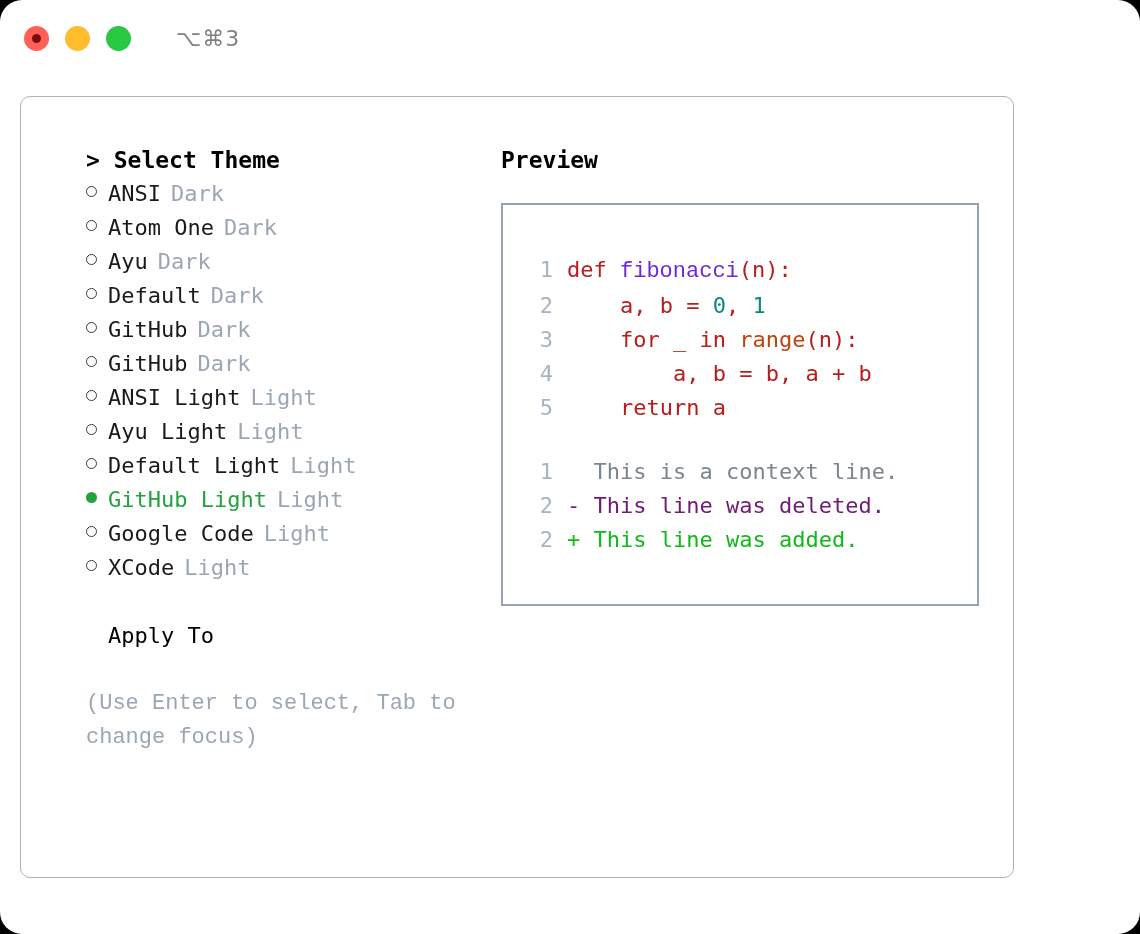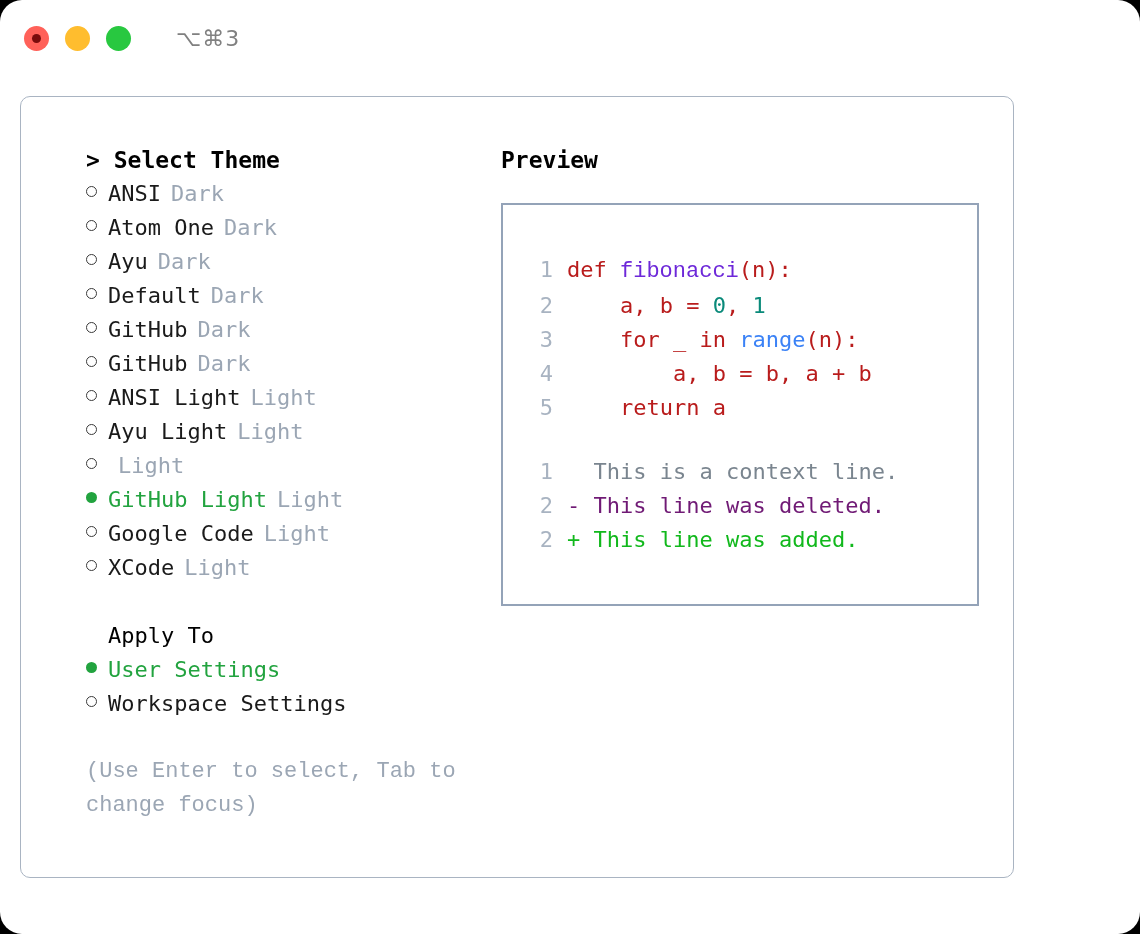--- a/index.html
+++ b/index.html
@@ -168,21 +168,21 @@
   .lnum {
     color: #A8B3C1;
     width: 30px;
     flex: 0 0 30px;
     text-align: right;
     margin-right: 14px;
   }
   .tok-plain { color: #b91c1c; margin-top: 30px; }
   .tok-func { color: #6d28d9; font-family: Liberation Mono, monospace; }
   .tok-num { color: #0A8A7A; }
-  .tok-builtin { color: #3b82f6; }
+  .tok-builtin { color: #c2410c; }
   .diff-gap { height: 30px; }
   .diff-context { color: #7A858F; }
   .diff-del { color: #701a75; }
   .diff-add { color: #11B81C; }
 </style>
 </head>
 <body>
 
 <div class="window">
 
@@ -204,31 +204,27 @@
         <div class="section-header">&gt; Select Theme</div>
         <div id="theme-list">
             <div class="theme-row"><span class="marker"><span class="radio-dot empty"></span></span><span class="theme-name">ANSI</span><span class="theme-kind">Dark</span></div>
             <div class="theme-row"><span class="marker"><span class="radio-dot empty"></span></span><span class="theme-name">Atom One</span><span class="theme-kind">Dark</span></div>
             <div class="theme-row"><span class="marker"><span class="radio-dot empty"></span></span><span class="theme-name">Ayu</span><span class="theme-kind">Dark</span></div>
             <div class="theme-row"><span class="marker"><span class="radio-dot empty"></span></span><span class="theme-name">Default</span><span class="theme-kind">Dark</span></div>
             <div class="theme-row"><span class="marker"><span class="radio-dot empty"></span></span><span class="theme-name">GitHub</span><span class="theme-kind">Dark</span></div>
             <div class="theme-row"><span class="marker"><span class="radio-dot empty"></span></span><span class="theme-name">GitHub</span><span class="theme-kind">Dark</span></div>
             <div class="theme-row"><span class="marker"><span class="radio-dot empty"></span></span><span class="theme-name">ANSI Light</span><span class="theme-kind">Light</span></div>
             <div class="theme-row"><span class="marker"><span class="radio-dot empty"></span></span><span class="theme-name">Ayu Light</span><span class="theme-kind">Light</span></div>
-            <div class="theme-row"><span class="marker"><span class="radio-dot empty"></span></span><span class="theme-kind">Light</span></div>
+            <div class="theme-row"><span class="marker"><span class="radio-dot empty"></span></span><span class="theme-name">Default Light</span><span class="theme-kind">Light</span></div>
             <div class="theme-row"><span class="marker"><span class="radio-dot filled"></span></span><span class="theme-name selected">GitHub Light</span><span class="theme-kind">Light</span></div>
             <div class="theme-row"><span class="marker"><span class="radio-dot empty"></span></span><span class="theme-name">Google Code</span><span class="theme-kind">Light</span></div>
             <div class="theme-row"><span class="marker"><span class="radio-dot empty"></span></span><span class="theme-name">XCode</span><span class="theme-kind">Light</span></div>
           </div>
         <div class="spacer-lg"></div>
         <div class="apply-header">Apply To</div>
-        <div id="apply-list">
-            <div class="theme-row"><span class="marker"><span class="radio-dot filled"></span></span><span class="theme-name selected">User Settings</span></div>
-            <div class="theme-row"><span class="marker"><span class="radio-dot empty"></span></span><span class="theme-name">Workspace Settings</span></div>
-          </div>
         <div class="spacer-lg"></div>
         <div class="hint">(Use Enter to select, Tab to change focus)</div>
       </div>
 
       <div class="right-col">
         <div class="section-header">Preview</div>
       </div>
 
       <div class="preview-box">
         <div class="code-area">

